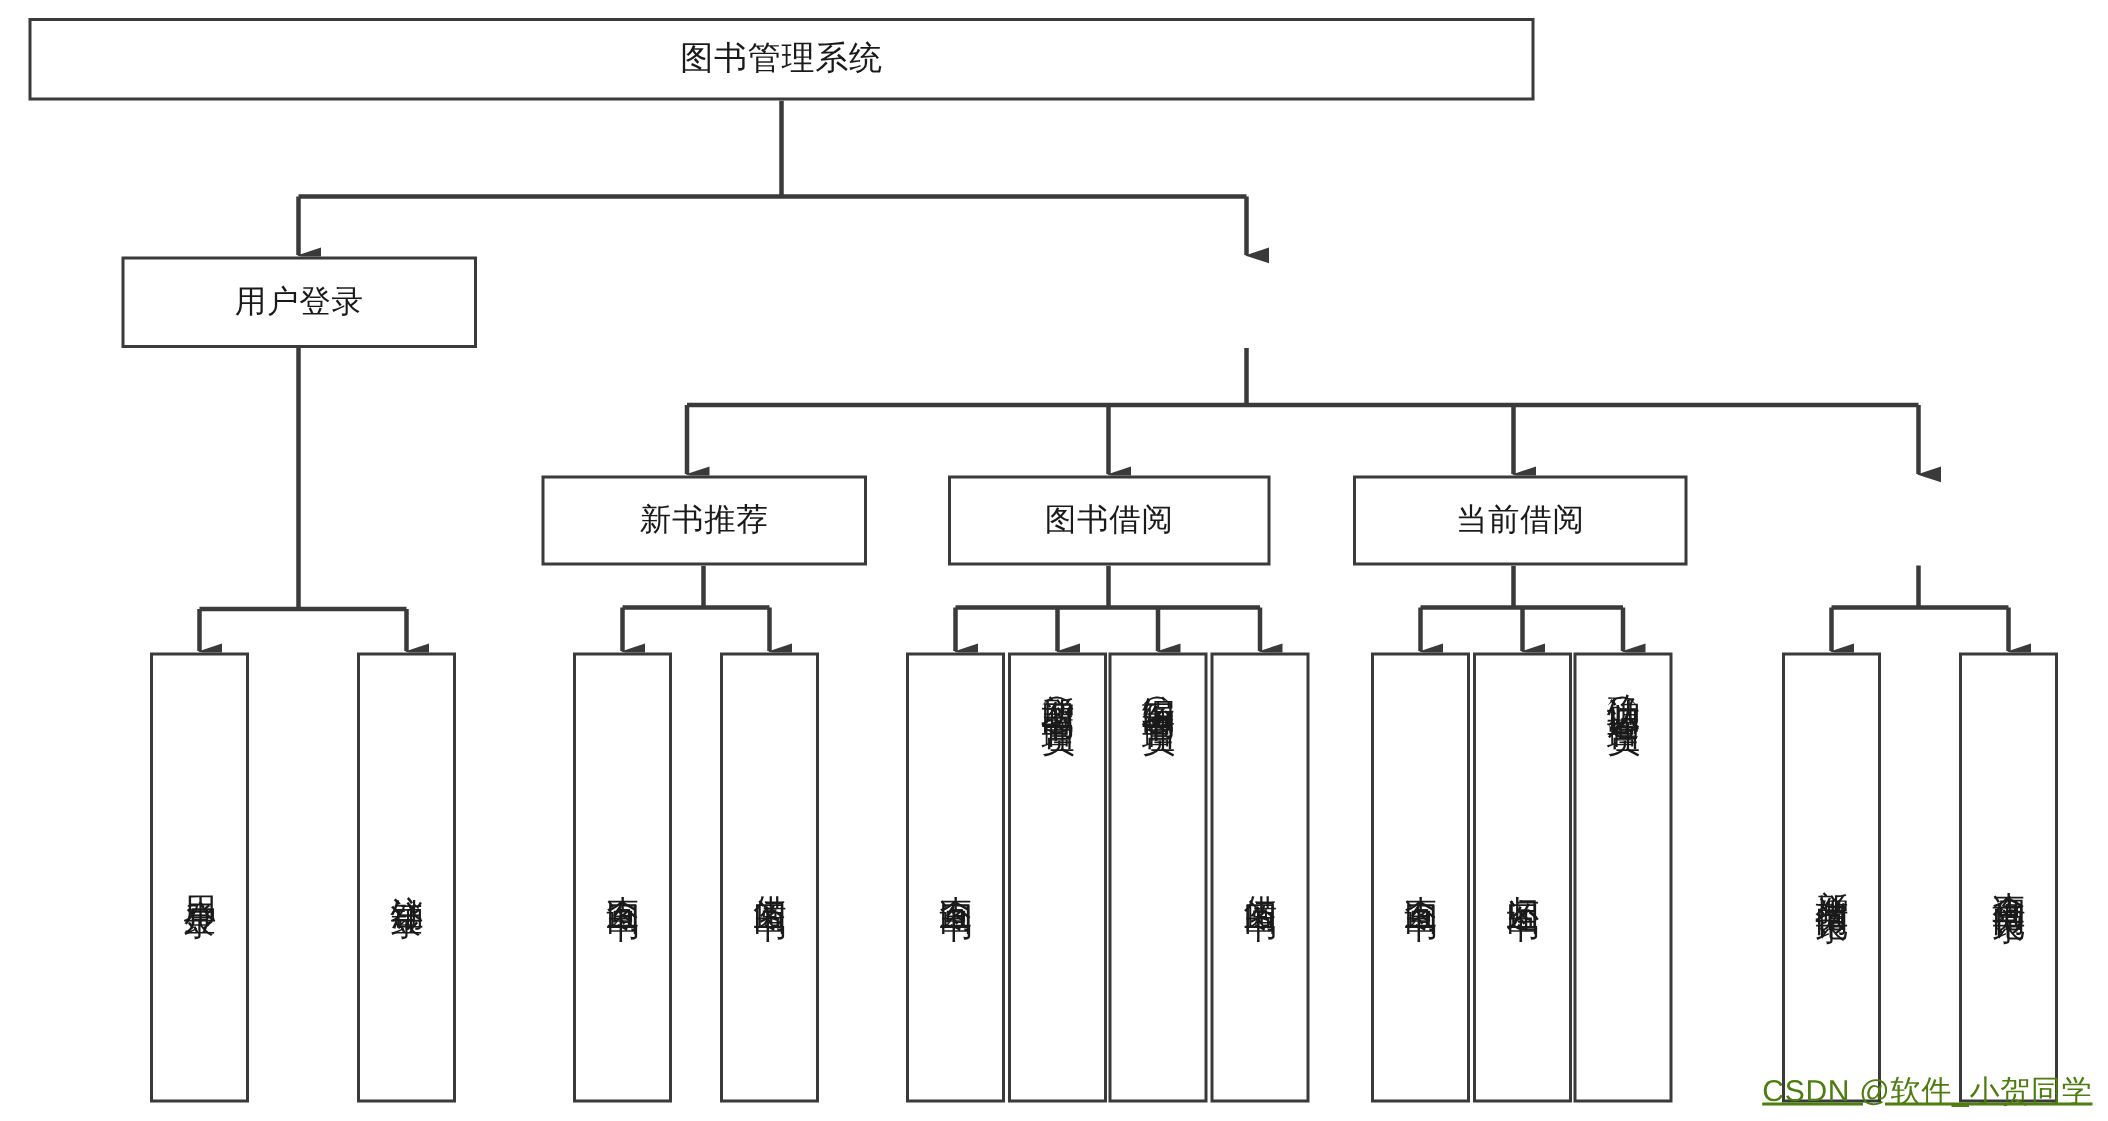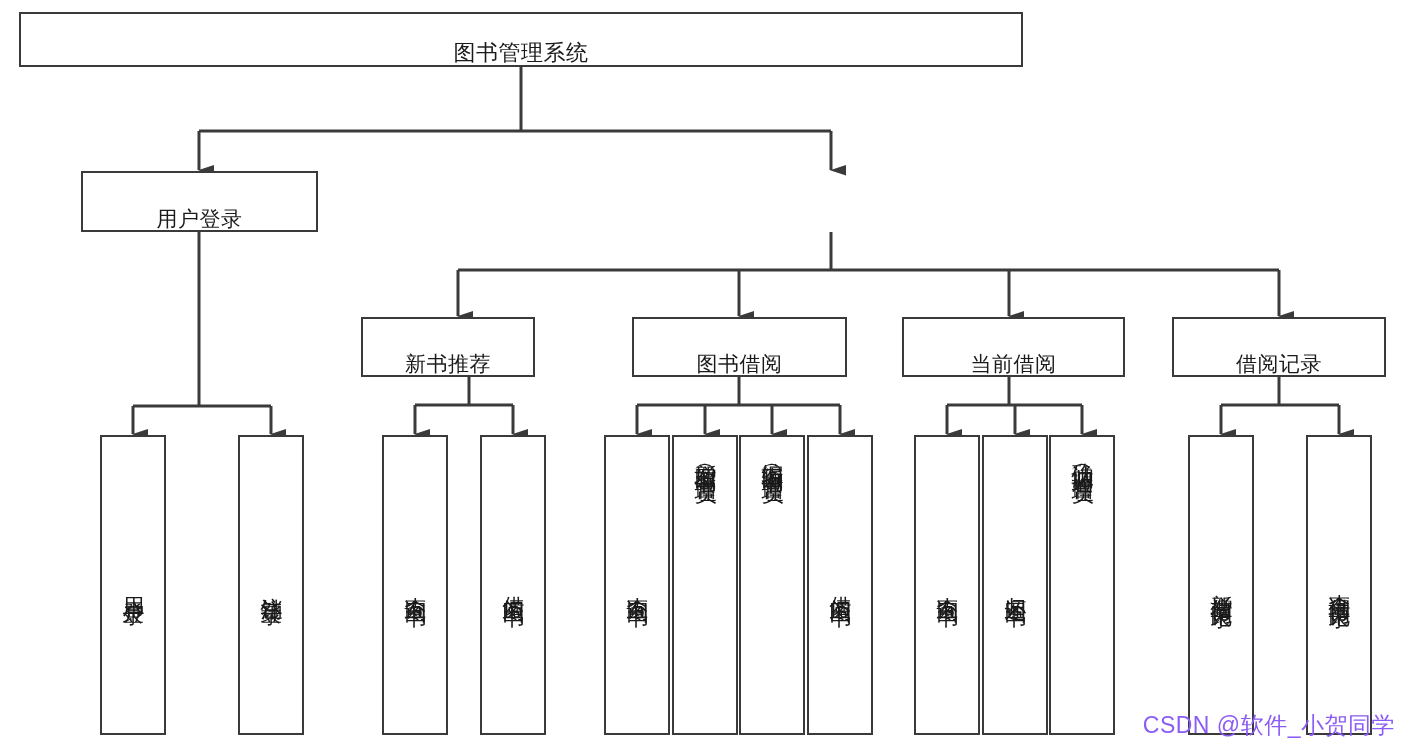--- a/index.html
+++ b/index.html
@@ -25,21 +25,21 @@
     width: 1405px;
     height: 747px;
     pointer-events: none;
   }
   .node {
     position: absolute;
     box-sizing: border-box;
     background: #ffffff;
     border: 2px solid #3a3a3a;
     display: flex;
-    align-items: flex-end;
+    align-items: center;
     justify-content: center;
     color: #1a1a1a;
     z-index: 2;
   }
   .node-label {
     display: block;
     text-align: center;
     letter-spacing: 0.5px;
   }
   
@@ -64,25 +64,26 @@
     letter-spacing: 3px;
     white-space: nowrap;
   }
   .node.v.top-aligned {
     align-items: flex-start;
   }
   #watermark {
     position: absolute;
     right: 10px;
     bottom: 6px;
-    font-size: 23px;
-    color: #8b5cf6;
+    font-size: 20px;
+    color: #4d7c0f;
     letter-spacing: 0.5px;
     white-space: nowrap;
     z-index: 5;
+    text-decoration: underline;
   }
 </style>
 </head>
 <body>
 
 <div id="diagram-canvas">
 
   <svg id="edge-layer" width="1405" height="747" viewBox="0 0 1405 747">
     <defs>
       <marker id="arrow" markerWidth="12" markerHeight="16" refX="5.5" refY="15" orient="auto" markerUnits="userSpaceOnUse">
@@ -134,32 +135,29 @@
   </svg>
 
   <div class="node h root" style="left:19px; top:12px; width:1004px; height:55px;">
     <span class="node-label">图书管理系统</span>
   </div>
 
   <div class="node h" style="left:81px; top:171px; width:237px; height:61px;">
     <span class="node-label">用户登录</span>
   </div>
 
-  <div class="node h" style="left:361px; top:317px; width:174px; height:60px;">
+  <div class="node h" style="left:361px; top:317px; width:217px; height:60px;">
     <span class="node-label">新书推荐</span>
   </div>
   <div class="node h" style="left:632px; top:317px; width:215px; height:60px;">
     <span class="node-label">图书借阅</span>
   </div>
   <div class="node h" style="left:902px; top:317px; width:223px; height:60px;">
     <span class="node-label">当前借阅</span>
   </div>
-  <div class="node h" style="left:1172px; top:317px; width:214px; height:60px;">
-    <span class="node-label">借阅记录</span>
-  </div>
 
   <div class="node v" style="left:100px; top:435px; width:66px; height:300px;">
     <span class="node-label">用户登录</span>
   </div>
   <div class="node v" style="left:238px; top:435px; width:66px; height:300px;">
     <span class="node-label">注销登录</span>
   </div>
 
   <div class="node v" style="left:382px; top:435px; width:66px; height:300px;">
     <span class="node-label">查询图书</span>

